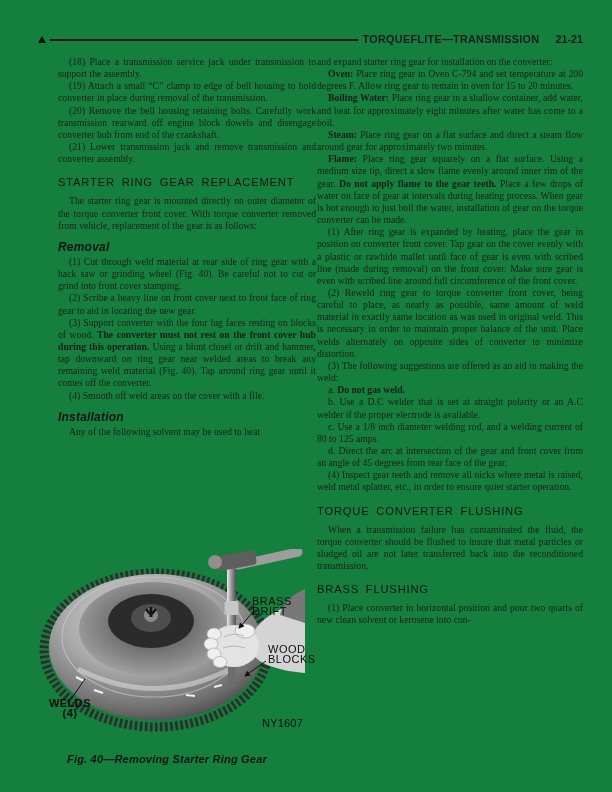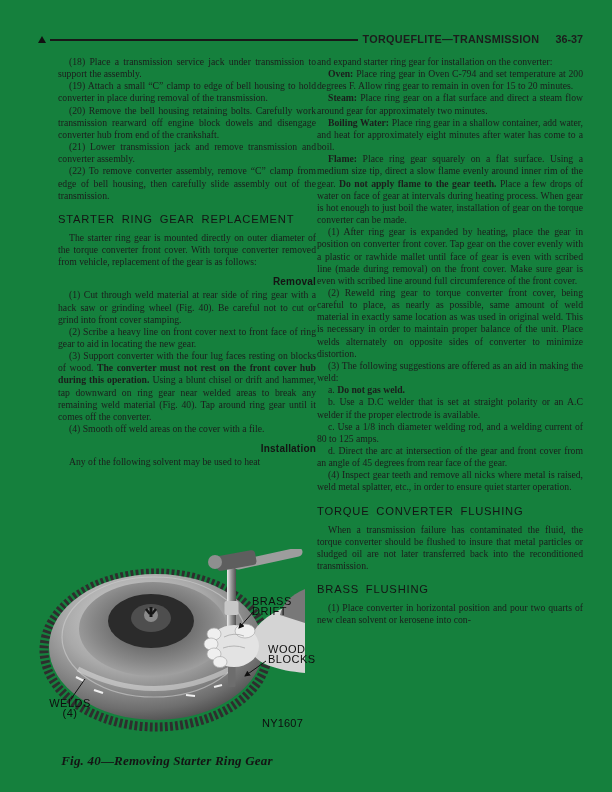--- a/index.html
+++ b/index.html
@@ -14,62 +14,61 @@
   .htitle{font-family:"Liberation Sans",sans-serif;font-weight:bold;font-size:10.8px;letter-spacing:.3px;margin-left:5px;white-space:nowrap;}
   .hpage{font-family:"Liberation Sans",sans-serif;font-weight:bold;font-size:10.8px;margin-left:16px;white-space:nowrap;}
   
   .col{position:absolute;top:56px;}
   .col-left{left:38px;width:258px;margin-left:20px;}
   .col-right{left:317px;width:266px;}
   .body-p{margin:0;font-size:9.7px;line-height:12.15px;text-align:justify;text-indent:11px;}
   .body-p.noindent{text-indent:0;}
   .body-p b{font-weight:bold;}
   .sec-head{font-family:"Liberation Sans",sans-serif;font-weight:normal;font-size:11.2px;letter-spacing:.8px;word-spacing:3px;margin:11px 0 7px 0;color:#141414;}
-  .sub-head{font-family:"Liberation Sans",sans-serif;font-weight:bold;font-size:10px;letter-spacing:.2px;margin:8px 0 2px 0;color:#141414;text-align:right;}
+  .sub-head{font-family:"Liberation Sans",sans-serif;font-style:italic;font-weight:bold;font-size:12px;letter-spacing:.2px;margin:8px 0 2px 0;color:#141414;}
   
   .figure{position:absolute;left:38px;top:549px;width:267px;height:196px;}
   .figure svg{position:absolute;left:0;top:0;}
   .fig-label{position:absolute;font-family:"Liberation Sans",sans-serif;font-size:11px;letter-spacing:.5px;line-height:9.6px;color:#0e0e0e;white-space:pre-line;}
-  .fig-label.center{text-align:center;}
+  .fig-label.center{text-align:center;font-weight:bold;}
   .caption{position:absolute;left:38px;top:753px;width:258px;text-align:center;
-    font-family:Liberation Serif, serif;font-weight:bold;font-style:italic;font-size:13px;letter-spacing:.2px;color:#141414;}
+    font-family:Liberation Sans, sans-serif;font-weight:bold;font-style:italic;font-size:11px;letter-spacing:.2px;color:#141414;}
 </style>
 </head>
 <body>
 
 <div class="page">
 
   <div class="header">
     <span class="tri"></span>
     <span class="rule"></span>
     <span class="htitle">TORQUEFLITE—TRANSMISSION</span>
-    <span class="hpage">36-37</span>
+    <span class="hpage">21-21</span>
   </div>
 
   <div class="col col-left" id="col-left">
       <p class="body-p"><span>(18) Place a transmission service jack under transmission to support the assembly.</span></p>
       <p class="body-p"><span>(19) Attach a small “C” clamp to edge of bell housing to hold converter in place during removal of the transmission.</span></p>
       <p class="body-p"><span>(20) Remove the bell housing retaining bolts. Carefully work transmission rearward off engine block dowels and disengage converter hub from end of the crankshaft.</span></p>
       <p class="body-p"><span>(21) Lower transmission jack and remove transmission and converter assembly.</span></p>
-      <p class="body-p"><span>(22) To remove converter assembly, remove “C” clamp from edge of bell housing, then carefully slide assembly out of the transmission.</span></p>
       <h2 class="sec-head">STARTER RING GEAR REPLACEMENT</h2>
       <p class="body-p"><span>The starter ring gear is mounted directly on outer diameter of the torque converter front cover. With torque converter removed from vehicle, replacement of the gear is as follows:</span></p>
       <h3 class="sub-head">Removal</h3>
       <p class="body-p"><span>(1) Cut through weld material at rear side of ring gear with a hack saw or grinding wheel (Fig. 40). Be careful not to cut or grind into front cover stamping.</span></p>
       <p class="body-p"><span>(2) Scribe a heavy line on front cover next to front face of ring gear to aid in locating the new gear.</span></p>
       <p class="body-p"><span>(3) Support converter with the four lug faces resting on blocks of wood. </span><b>The converter must not rest on the front cover hub during this operation.</b><span> Using a blunt chisel or drift and hammer, tap downward on ring gear near welded areas to break any remaining weld material (Fig. 40). Tap around ring gear until it comes off the converter.</span></p>
       <p class="body-p"><span>(4) Smooth off weld areas on the cover with a file.</span></p>
       <h3 class="sub-head">Installation</h3>
       <p class="body-p"><span>Any of the following solvent may be used to heat</span></p>
     </div>
   <div class="col col-right" id="col-right">
       <p class="body-p noindent"><span>and expand starter ring gear for installation on the converter:</span></p>
       <p class="body-p"><b>Oven: </b><span>Place ring gear in Oven C-794 and set temperature at 200 degrees F. Allow ring gear to remain in oven for 15 to 20 minutes.</span></p>
+      <p class="body-p"><b>Boiling Water: </b><span>Place ring gear in a shallow container, add water, and heat for approximately eight minutes after water has come to a boil.</span></p>
       <p class="body-p"><b>Steam: </b><span>Place ring gear on a flat surface and direct a steam flow around gear for approximately two minutes.</span></p>
-      <p class="body-p"><b>Boiling Water: </b><span>Place ring gear in a shallow container, add water, and heat for approximately eight minutes after water has come to a boil.</span></p>
       <p class="body-p"><b>Flame: </b><span>Place ring gear squarely on a flat surface. Using a medium size tip, direct a slow flame evenly around inner rim of the gear. </span><b>Do not apply flame to the gear teeth.</b><span> Place a few drops of water on face of gear at intervals during heating process. When gear is hot enough to just boil the water, installation of gear on the torque converter can be made.</span></p>
       <p class="body-p"><span>(1) After ring gear is expanded by heating, place the gear in position on converter front cover. Tap gear on the cover evenly with a plastic or rawhide mallet until face of gear is even with scribed line (made during removal) on the front cover. Make sure gear is even with scribed line around full circumference of the front cover.</span></p>
       <p class="body-p"><span>(2) Reweld ring gear to torque converter front cover, being careful to place, as nearly as possible, same amount of weld material in exactly same location as was used in original weld. This is necessary in order to maintain proper balance of the unit. Place welds alternately on opposite sides of converter to minimize distortion.</span></p>
       <p class="body-p"><span>(3) The following suggestions are offered as an aid in making the weld:</span></p>
       <p class="body-p"><span>a. </span><b>Do not gas weld.</b></p>
       <p class="body-p"><span>b. Use a D.C welder that is set at straight polarity or an A.C welder if the proper electrode is available.</span></p>
       <p class="body-p"><span>c. Use a 1/8 inch diameter welding rod, and a welding current of 80 to 125 amps.</span></p>
       <p class="body-p"><span>d. Direct the arc at intersection of the gear and front cover from an angle of 45 degrees from rear face of the gear.</span></p>
       <p class="body-p"><span>(4) Inspect gear teeth and remove all nicks where metal is raised, weld metal splatter, etc., in order to ensure quiet starter operation.</span></p>
       <h2 class="sec-head">TORQUE CONVERTER FLUSHING</h2>

